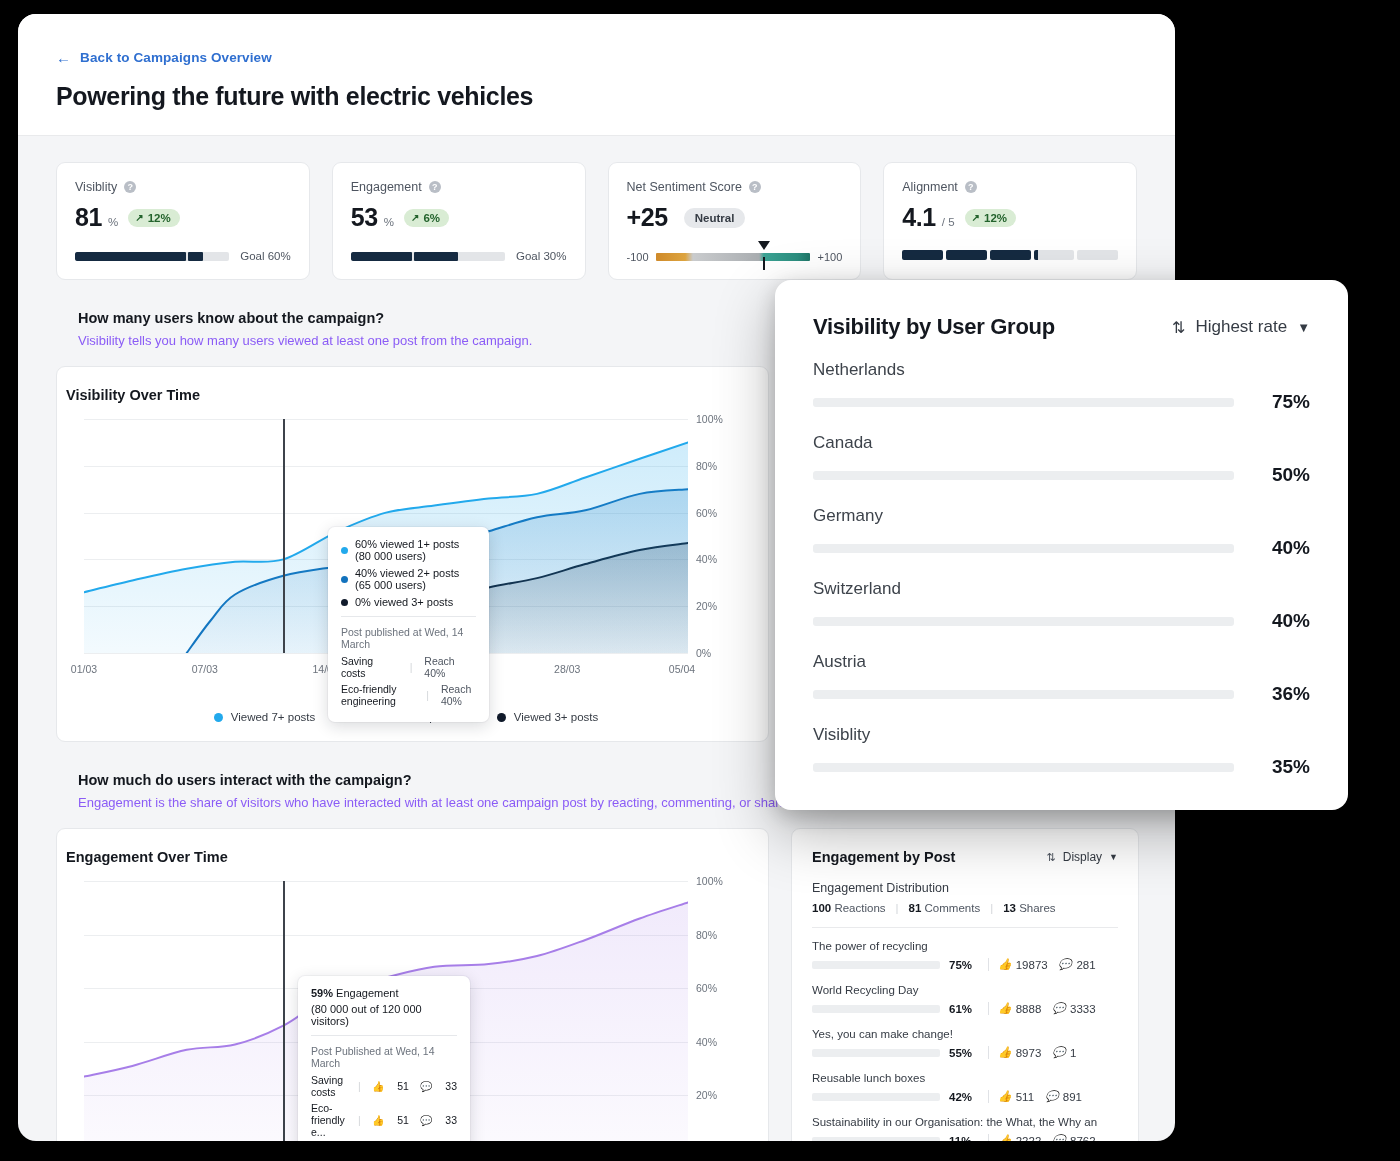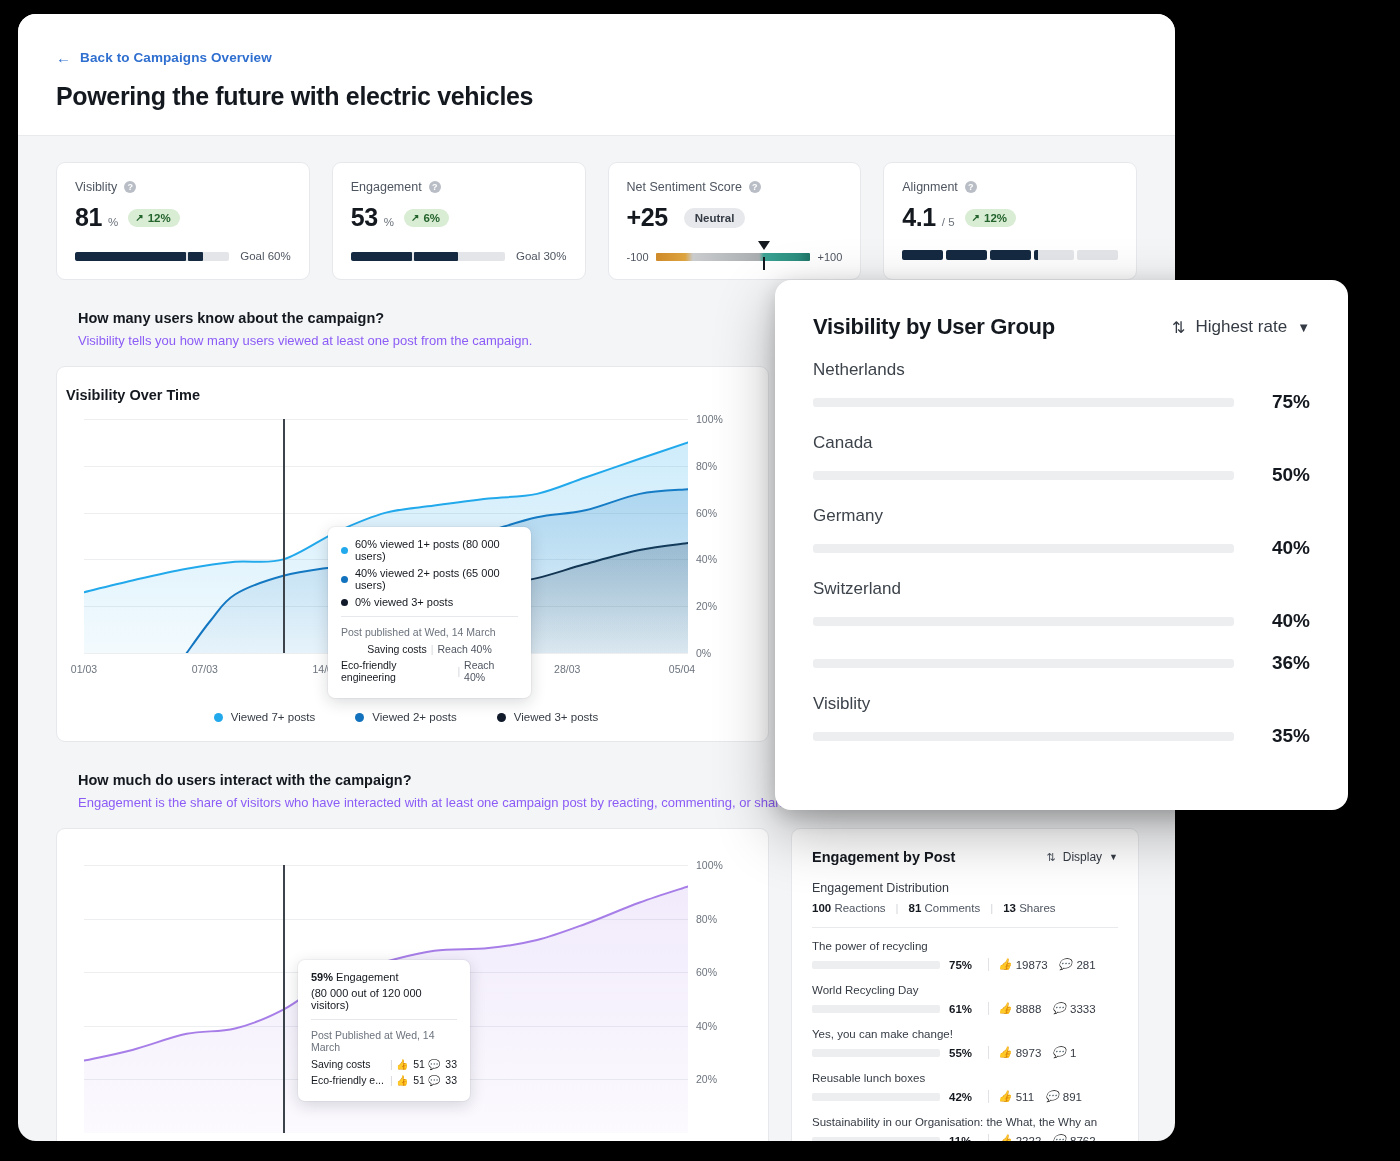--- a/index.html
+++ b/index.html
@@ -147,21 +147,21 @@
   .tooltip {
     position: absolute; background: #fff;
     border-radius: 7px; padding: 11px 13px;
     box-shadow: 0 4px 16px rgba(16,24,40,.16), 0 0 0 1px rgba(16,24,40,.04);
     z-index: 6;
   }
   .tt-line { display: flex; align-items: center; gap: 7px; font-size: 11px; color: #14181f; margin-bottom: 5px; }
   .tt-dot { width: 7px; height: 7px; border-radius: 50%; flex: none; }
   .tt-sep { height: 1px; background: #e6e8eb; margin: 8px 0 9px 0; }
   .tt-meta { font-size: 10.5px; color: #6c737d; margin-bottom: 5px; }
-  .tt-post { font-size: 10.5px; color: #14181f; display: flex; align-items: center; gap: 4px; margin-bottom: 4px; justify-content: center; }
+  .tt-post { font-size: 10.5px; color: #14181f; display: flex; align-items: center; gap: 12px; margin-bottom: 4px; }
   .tt-post .divider { color: #d3d6da; }
   .tt-post .reach { color: #4e5560; }
   .tt-head { font-size: 11px; color: #14181f; margin-bottom: 4px; }
   .tt-head b { font-weight: 700; }
   .tt-icon { font-size: 10px; }
 
   
   .chart-card.side { width: 348px; flex: none; padding: 20px 20px 10px 20px; }
   .side-head { display: flex; align-items: center; justify-content: space-between; }
   .side-control {
@@ -372,21 +372,21 @@
             <div class="vline" style="left:33%"></div>
 
             <div class="xtick" style="left:0%">01/03</div>
             <div class="xtick" style="left:20%">07/03</div>
             <div class="xtick" style="left:40%">14/03</div>
             <div class="xtick" style="left:60%">21/03</div>
             <div class="xtick" style="left:80%">28/03</div>
             <div class="xtick" style="left:99%">05/04</div>
           </div>
 
-          <div class="tooltip" style="left:262px;top:108px;width:203px">
+          <div class="tooltip" style="left:262px;top:108px;width:161px">
             <div class="tt-line">
               <i class="tt-dot" style="background:#22a9ec"></i>
               <span>60% viewed 1+ posts (80 000 users)</span>
             </div>
             <div class="tt-line">
               <i class="tt-dot" style="background:#1272bd"></i>
               <span>40% viewed 2+ posts (65 000 users)</span>
             </div>
             <div class="tt-line">
               <i class="tt-dot" style="background:#101a2b"></i>
@@ -424,20 +424,21 @@
       </div>
     </div>
 
     <div class="section-head">
       <div class="section-q">How much do users interact with the campaign?</div>
       <div class="section-sub">Engagement is the share of visitors who have interacted with at least one campaign post by reacting, commenting, or sharing.</div>
     </div>
 
     <div class="charts-row">
       <div class="chart-card main">
+        <div class="chart-title">Engagement Over Time</div>
 
         <div class="plot-wrap eng">
           <div class="plot-area noaxis">
             <div class="gridline" style="top:0%"></div>
             <div class="gridline" style="top:20%"></div>
             <div class="gridline" style="top:40%"></div>
             <div class="gridline" style="top:60%"></div>
             <div class="gridline" style="top:80%"></div>
             <div class="ytick" style="top:0%">100%</div>
             <div class="ytick" style="top:20%">80%</div>
@@ -644,20 +645,21 @@
           </div>
         </div>
         <div class="ov-row">
           <div class="ov-name">Switzerland</div>
           <div class="ov-meter">
             <span class="ov-track"><i class="ov-fill" style="width: 40%;"></i></span>
             <span class="ov-pct">40%</span>
           </div>
         </div>
         <div class="ov-row">
+          <div class="ov-name">Austria</div>
           <div class="ov-meter">
             <span class="ov-track"><i class="ov-fill" style="width: 36%;"></i></span>
             <span class="ov-pct">36%</span>
           </div>
         </div>
         <div class="ov-row">
           <div class="ov-name">Visiblity</div>
           <div class="ov-meter">
             <span class="ov-track"><i class="ov-fill" style="width: 35%;"></i></span>
             <span class="ov-pct">35%</span>

